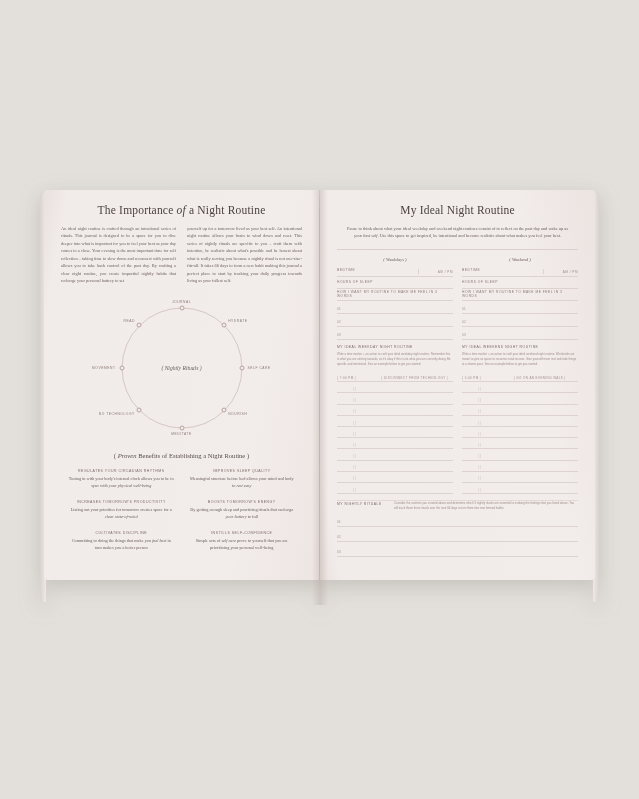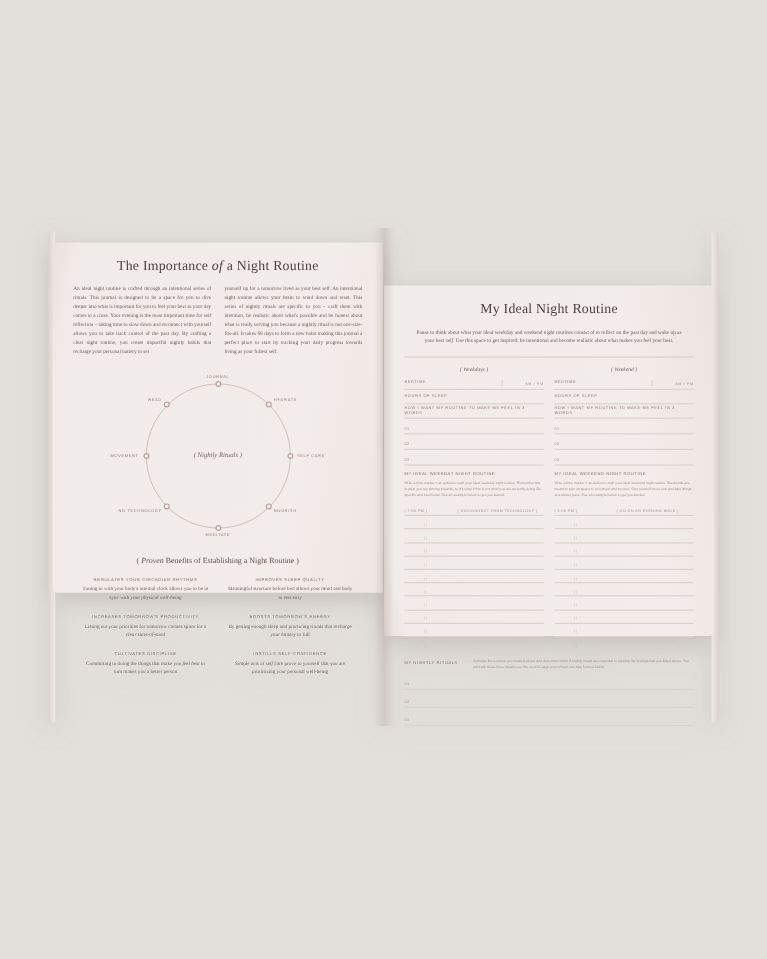--- a/index.html
+++ b/index.html
@@ -9,34 +9,33 @@
     font-family:"Liberation Serif",serif;
   }
   .stage{position:relative;width:639px;height:799px;}
 
   
   .book{
     position:absolute;left:44px;top:190px;width:551px;height:415px;
     filter:drop-shadow(0 6px 10px rgba(120,112,105,.28));
   }
   .page{
-    position:absolute;top:12px;height:292px;width:275px;
+    position:absolute;top:0;height:390px;width:275px;
     background:#f0e9e7;
     box-sizing:border-box;
   }
   .page.left{
     left:0;
     border-radius:3px 0 0 4px;
     background:linear-gradient(100deg,#e9e1de 0%,#f1ebe9 7%,#f2ecea 74%,#eee6e3 98%);
   }
   .page.right{
     left:276px;
     border-radius:0 3px 4px 0;
     background:linear-gradient(80deg,#e9e1de 0%,#f1ebe9 6%,#f2ecea 76%,#ece4e1 99%);
-    margin-top:36px;
   }
   .gutter{
     position:absolute;left:268px;top:0;width:16px;height:415px;
     background:linear-gradient(90deg,rgba(176,162,156,0) 0%,rgba(176,162,156,.30) 45%,rgba(176,162,156,.34) 52%,rgba(176,162,156,0) 100%);
     pointer-events:none;
   }
   .edge-l{
     position:absolute;left:-4px;top:3px;width:6px;height:409px;
     background:linear-gradient(90deg,#d9d2cd,#efe9e6);
     border-radius:3px 0 0 3px;

